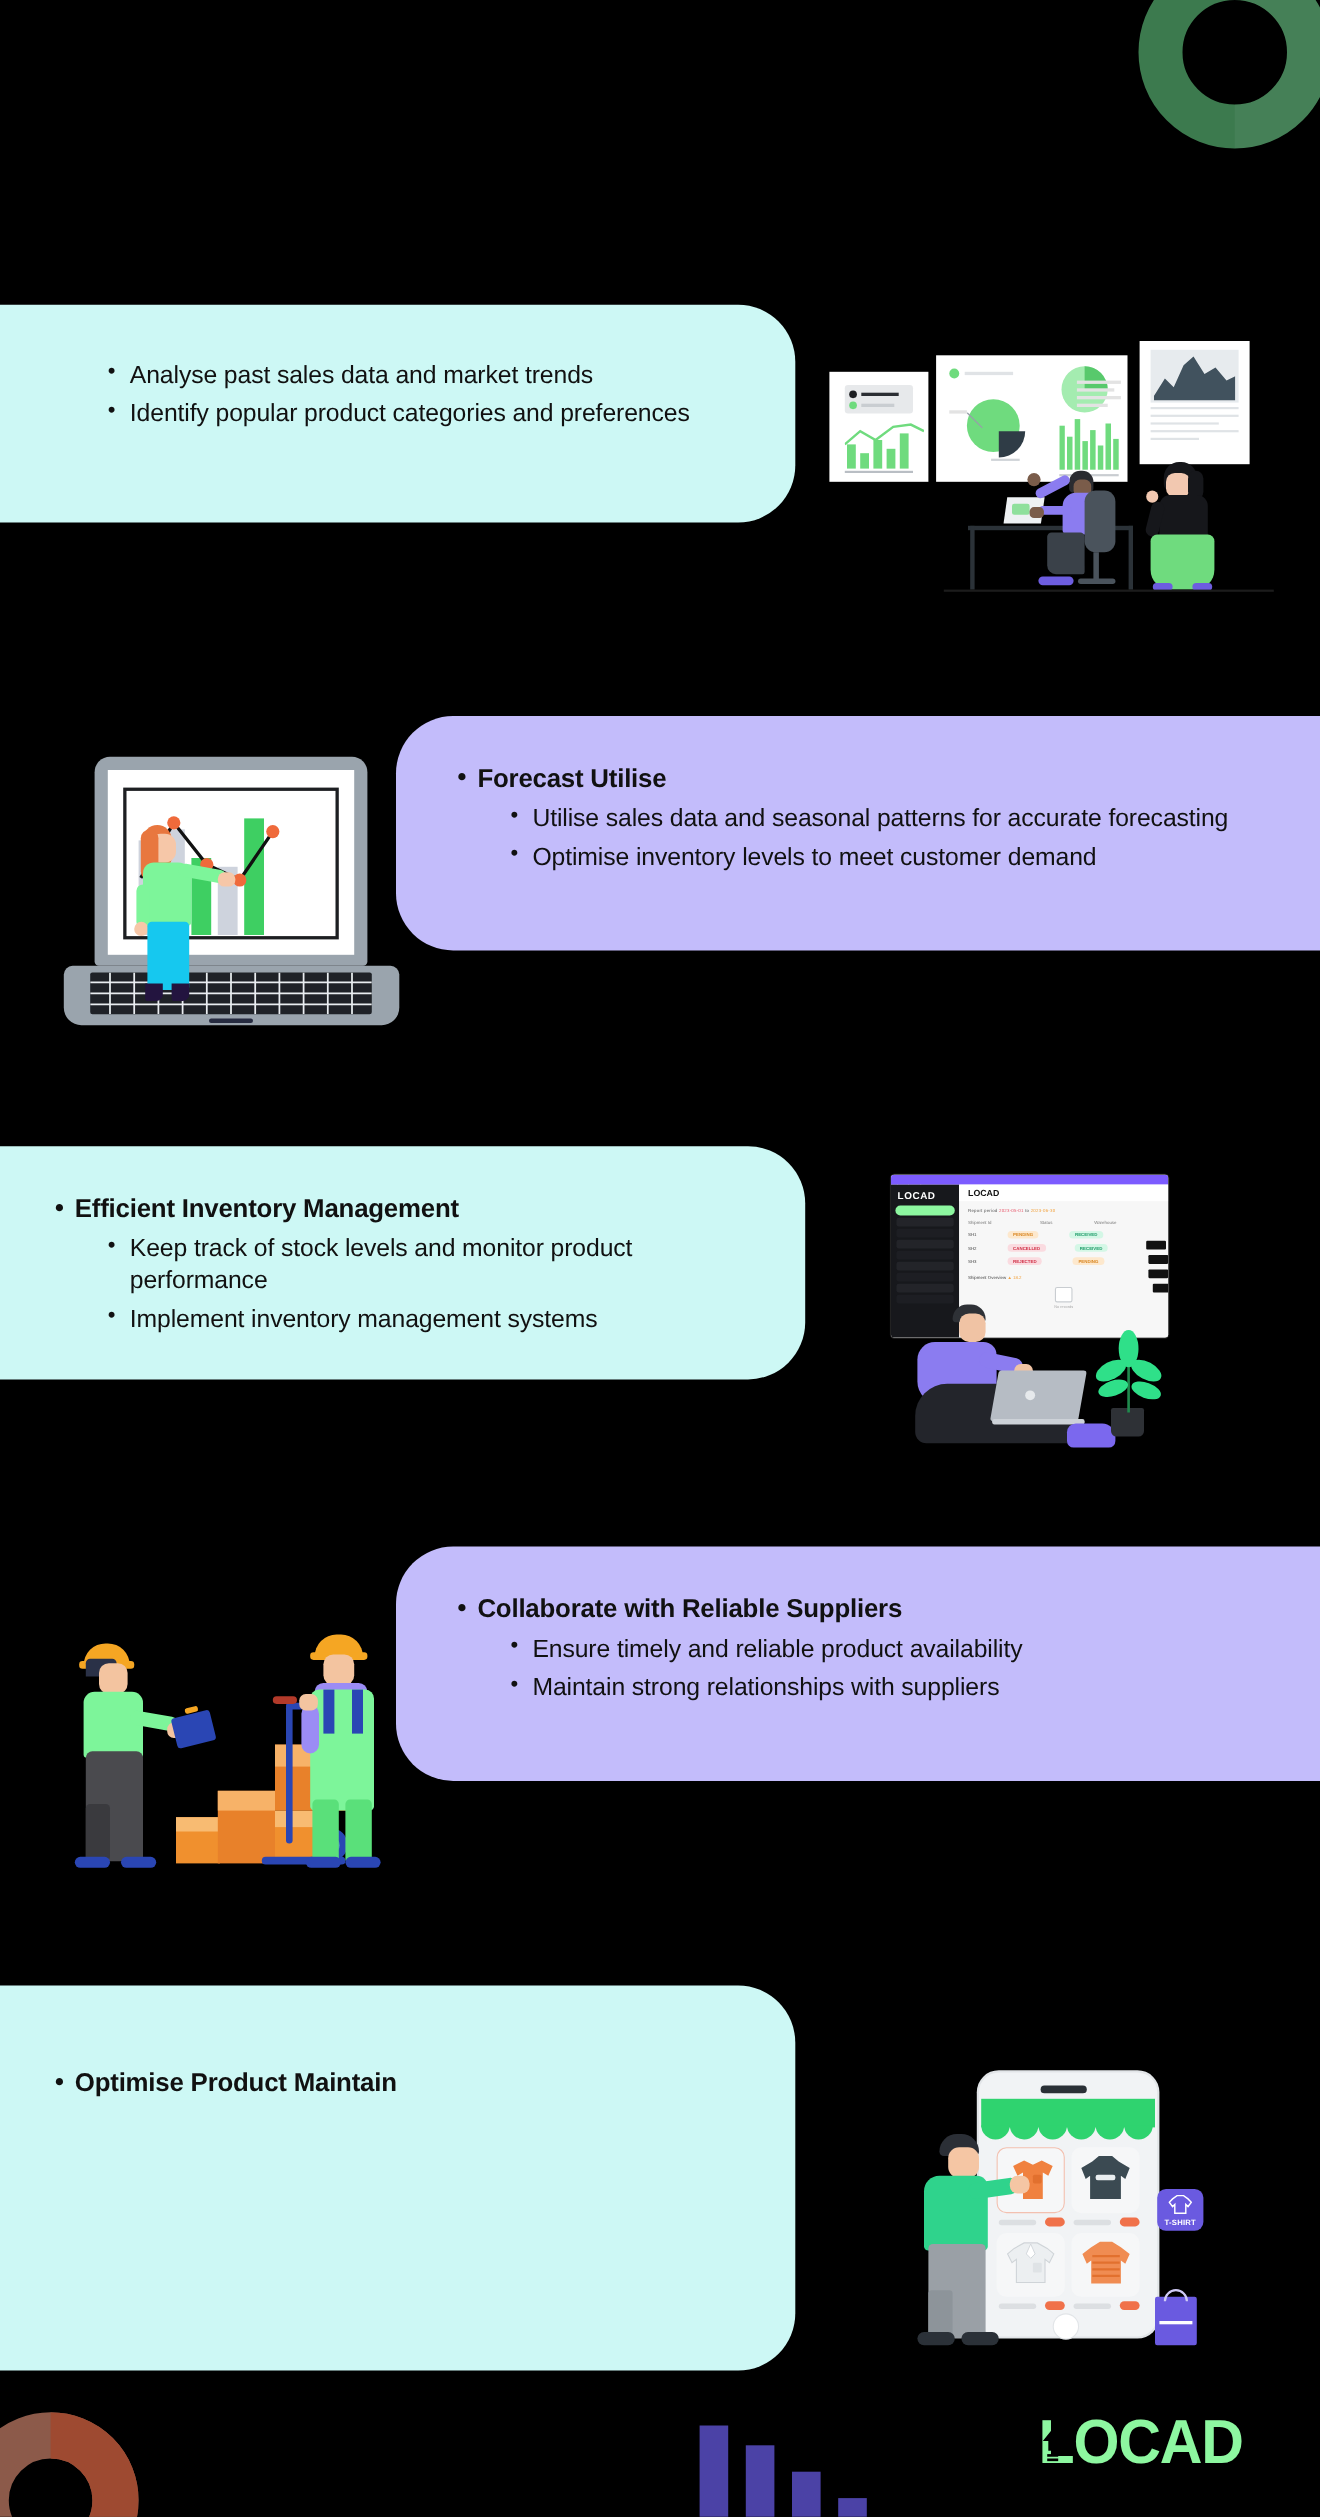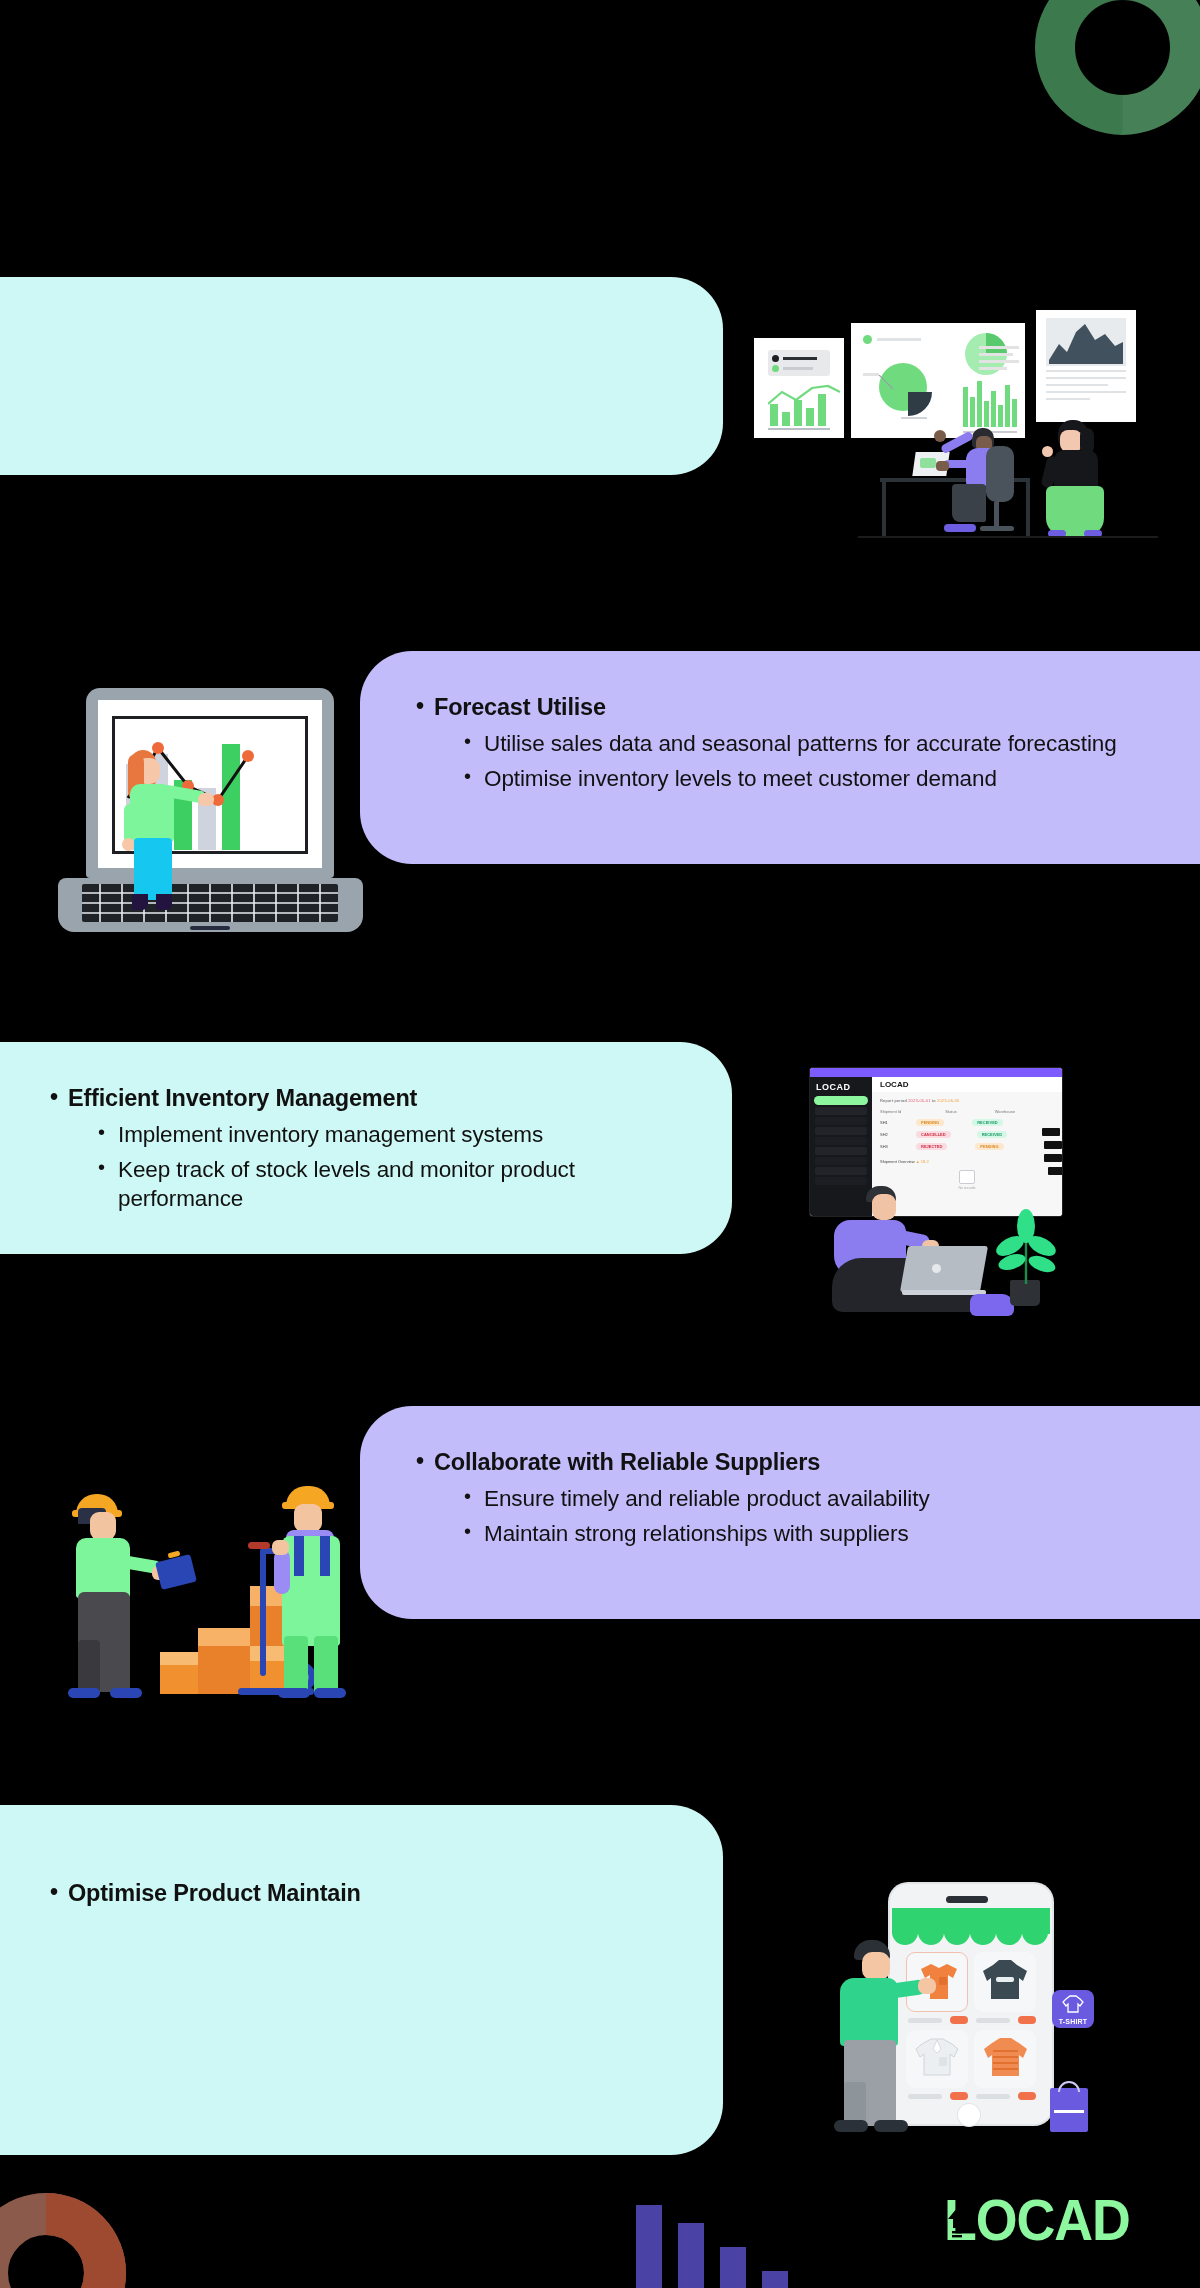--- a/index.html
+++ b/index.html
@@ -117,20 +117,24 @@
 
 <div class="stage">
 
   <div class="top-ring"></div>
   <div class="top-ring-shade"></div>
 
 
   <div class="card left" style="top:277px; width:763px; height:198px; background:#cdf8f5;">
     <div class="card-inner">
       <ul class="bullets">
+        <ul class="sub">
+          <li>Analyse past sales data and market trends</li>
+          <li>Identify popular product categories and preferences</li>
+        </ul>
       </ul>
     </div>
   </div>
 
   <div class="illo" style="left:748px; top:278px; width:452px; height:250px;">
 
     <div class="b-card" style="left:6px; top:60px; width:90px; height:100px;">
       <div class="sh" style="left:14px;top:12px;width:62px;height:26px;background:#e7e9eb;border-radius:3px;"></div>
       <div class="sh" style="left:18px;top:17px;width:7px;height:7px;border-radius:50%;background:#1d1f22;"></div>
       <div class="sh" style="left:29px;top:19px;width:34px;height:3px;background:#2b2e33;"></div>
@@ -295,22 +299,22 @@
     <div class="sh" style="left:76px;top:150px;width:38px;height:62px;background:#16c8ef;border-radius:4px 4px 3px 3px;"></div>
     <div class="sh" style="left:74px;top:206px;width:16px;height:16px;background:#23143f;border-radius:0 0 6px 2px;"></div>
     <div class="sh" style="left:98px;top:206px;width:16px;height:16px;background:#23143f;border-radius:0 0 6px 2px;"></div>
   </div>
 
   <div class="card left" style="top:1042px; width:772px; height:212px; background:#cdf8f5;">
     <div class="card-inner">
       <ul class="bullets">
         <li class="head">Efficient Inventory Management</li>
         <ul class="sub">
+          <li>Keep track of stock levels and monitor product performance</li>
           <li>Implement inventory management systems</li>
-          <li>Keep track of stock levels and monitor product performance</li>
         </ul>
       </ul>
     </div>
   </div>
 
   <div class="illo" style="left:810px; top:1068px; width:260px; height:320px;">
     <div class="win" style="left:0px;top:0px;width:252px;height:148px;">
       <div class="win-bar">
         <span style="display:inline-block;width:4px;height:4px;border-radius:50%;background:#fff;margin:2px 0 0 4px;"></span>
         <span style="display:inline-block;width:4px;height:4px;border-radius:50%;background:#fff;margin-left:2px;"></span>

